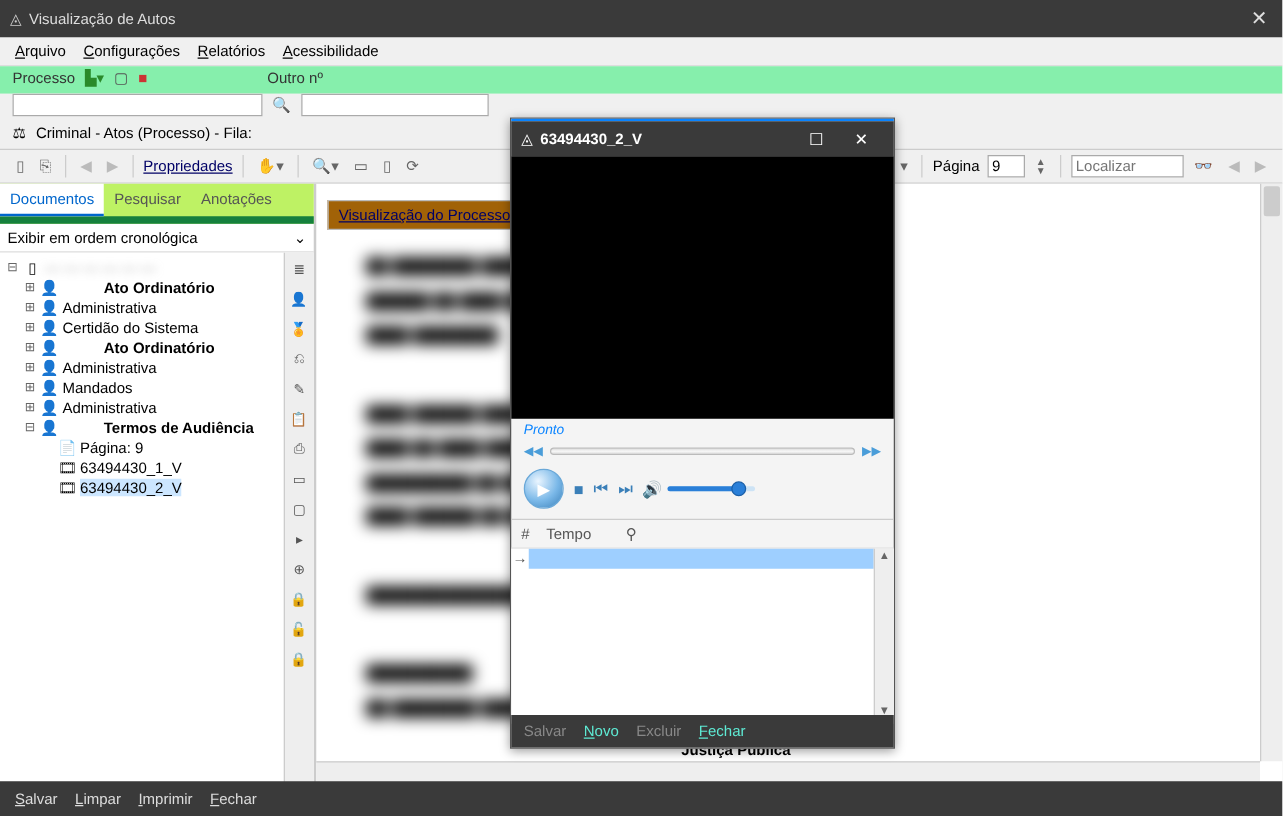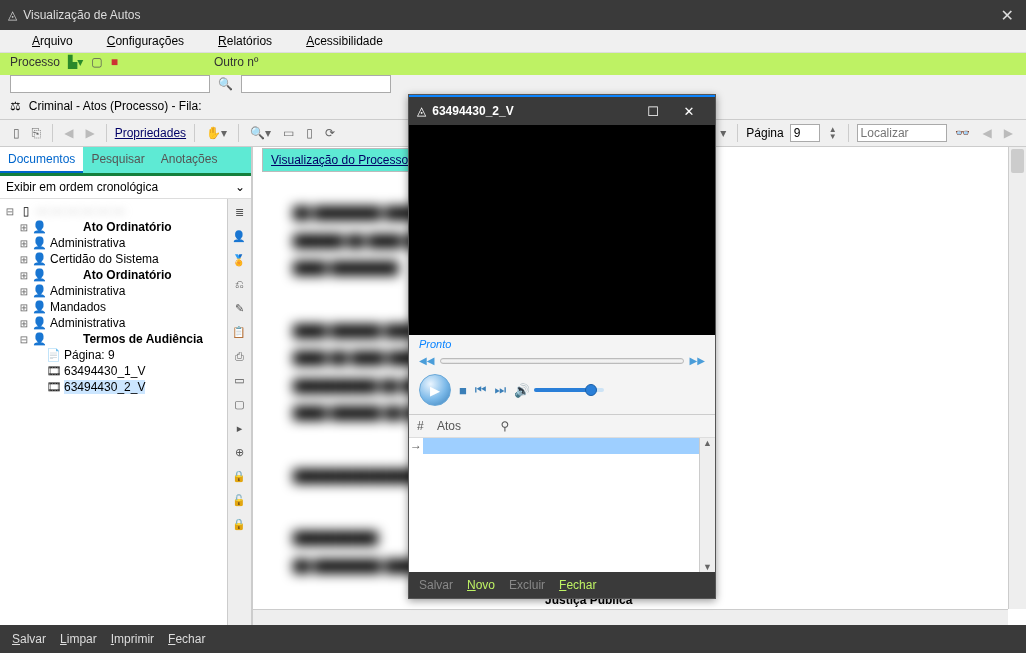--- a/index.html
+++ b/index.html
@@ -2,53 +2,53 @@
 <html><head>
 <meta charset="utf-8">
 <style>
 * { box-sizing: border-box; margin: 0; padding: 0; font-family: "Segoe UI", Tahoma, sans-serif; font-size: 12px; }
 body { background: #f0f0f0; width: 1026px; height: 653px; overflow: hidden; position: relative; }
 .titlebar { background: #3a3a3a; color: #ddd; height: 30px; display: flex; align-items: center; padding: 0 8px; }
 .titlebar .icon { margin-right: 6px; color: #ccc; }
 .titlebar .title { flex: 1; }
 .titlebar .close { font-size: 16px; cursor: pointer; padding: 0 4px; }
 .menubar { background: #f0f0f0; padding: 4px 12px; display: flex; gap: 14px; align-items: center; border-bottom: 1px solid #ddd; }
-.menubar span { cursor: pointer; margin-left: 20px; }
+.menubar span { cursor: pointer; }
 .menubar span u { text-decoration: underline; }
-.row2 { background: #bef264; padding: 2px 10px 6px 10px; display: flex; align-items: center; gap: 8px; }
+.row2 { background: #86efac; padding: 2px 10px 6px 10px; display: flex; align-items: center; gap: 8px; }
 .row2 .lbl { color: #333; }
 .row3 { background: #f0f0f0; padding: 0px 10px 6px 10px; display: flex; align-items: center; gap: 8px; }
 .row3 input { border: 1px solid #aaa; height: 18px; padding: 0 3px; }
 .toolbar2 { background: #f0f0f0; border-top: 1px solid #ccc; border-bottom: 1px solid #ccc; padding: 4px 10px; display: flex; align-items: center; gap: 6px; }
 .toolbar2 .tbtn { padding: 2px 3px; cursor: pointer; color: #666; }
 .toolbar2 .sep { width:1px; height:18px; background:#ccc; margin:0 2px; }
 .toolbar2 .link { color: #006; text-decoration: underline; cursor: pointer; }
 .toolbar2 input { border: 1px solid #aaa; height: 18px; padding: 0 3px; }
 .main { display: flex; height: 480px; }
 .leftpanel { width: 252px; background: #fff; border-right: 1px solid #ccc; display: flex; flex-direction: column; }
-.tabs { display: flex; background: #5eead4; border-bottom: 3px solid #15803d; }
+.tabs { display: flex; background: #bef264; border-bottom: 6px solid #15803d; }
 .tab { padding: 5px 8px; cursor: pointer; color: #555; }
 .tab.active { color: #0066cc; background: #fff; border-bottom: 2px solid #0066cc; }
 .ordbar { display: flex; align-items: center; padding: 4px 6px; border-bottom: 1px solid #ddd; }
 .ordbar .sel { flex:1; border: none; background: #fff; }
 .treewrap { flex:1; display: flex; overflow: hidden; }
 .tree { flex:1; padding: 4px 4px; overflow: auto; font-size: 12px; }
 .tree .node { display: flex; align-items: center; padding: 1px 0; white-space: nowrap; }
 .tree .exp { width: 12px; text-align: center; color: #666; cursor: pointer; font-size: 10px; }
 .tree .ic { width: 16px; text-align: center; margin: 0 2px; }
 .tree .lbl { cursor: pointer; }
 .tree .bold { font-weight: bold; margin-left: 33px; }
 .tree .sel { background: #cce6ff; }
 .tree .ind1 { margin-left: 14px; }
 .tree .ind2 { margin-left: 28px; }
 .sidecol { width: 24px; background: #eee; border-left: 1px solid #ccc; display: flex; flex-direction: column; align-items: center; padding-top: 4px; gap: 6px; }
 .sidecol .sbtn { width: 18px; height: 18px; display: flex; align-items: center; justify-content: center; cursor: pointer; color: #555; font-size: 11px; }
 .checks { padding: 4px 6px; border-top: 1px solid #ccc; }
 .checks label { display: flex; align-items: center; gap: 4px; padding: 1px 0; }
-.proctab { position: absolute; left: 262px; top: 148px; background: #5eead4; border: 1px solid #bbb; padding: 4px 8px; color: #006; text-decoration: underline; cursor: pointer; z-index: 2; }
+.proctab { position: absolute; left: 262px; top: 160px; background: #a16207; border: 1px solid #bbb; padding: 4px 8px; color: #006; text-decoration: underline; cursor: pointer; z-index: 2; }
 .docarea { flex:1; background: #fff; position: relative; border-left: 1px solid #ccc; }
 .docarea .scroll-v { position:absolute; right:0; top:0; bottom:18px; width:18px; background:#eee; border-left:1px solid #ccc; }
 .docarea .scroll-v .thumb { position:absolute; top:2px; left:2px; right:2px; height:24px; background:#ccc; border-radius:2px; }
 .docarea .scroll-h { position:absolute; left:0; right:18px; bottom:0; height:18px; background:#eee; border-top:1px solid #ccc; }
 .docarea .doccontent { position:absolute; left:20px; right:30px; top:30px; bottom:30px; color:#000; filter: blur(6px); line-height: 1.8; font-family: serif; font-size: 16px; font-weight: bold; padding: 20px; }
 .docarea .docline { margin: 6px 0; }
 .docarea .autorline { position:absolute; bottom: 20px; left: 180px; right: 40px; font-family: serif; font-size: 15px; display:flex; gap: 80px; }
 .statusbar { position: absolute; left:0; right:0; bottom:0; height: 28px; background: #3a3a3a; color: #ddd; display: flex; align-items: center; padding: 0 12px; gap: 14px; }
 .statusbar span { cursor: pointer; }
 
@@ -74,21 +74,21 @@
 .mediawin .listhead .c2 { flex:1; }
 .mediawin .listhead .c3 { width: 60px; }
 .mediawin .listhead .c4 { width: 16px; text-align:center; cursor:pointer; }
 .mediawin .listbody { height: 140px; position:relative; background:#fff; }
 .mediawin .listbody .row { display:flex; }
 .mediawin .listbody .arrow { width: 14px; text-align:center; color:#555; }
 .mediawin .listbody .selrow { flex:1; height: 16px; background: #9ecfff; margin-right: 16px; }
 .mediawin .listbody .lscroll { position:absolute; right:0; top:0; bottom:0; width:16px; background:#eee; border-left:1px solid #ccc; }
 .mediawin .listbody .lscroll .arr { height:16px; text-align:center; font-size:9px; color:#666; cursor:pointer; }
 .mediawin .mbar { position:absolute; left:0; right:0; bottom:0; height: 26px; background: #3a3a3a; color:#bbb; display:flex; align-items:center; padding: 0 10px; gap: 14px; }
-.mediawin .mbar .on { color:#bef264; cursor:pointer; }
+.mediawin .mbar .on { color:#5eead4; cursor:pointer; }
 .mediawin .mbar .off { color:#888; }
 .blurred { filter: blur(4px); color:#888; }
 </style>
 </head>
 <body>
 
 <div class="titlebar">
   <span class="icon">◬</span>
   <span class="title">Visualização de Autos</span>
   <span class="close">✕</span>
@@ -301,21 +301,21 @@
     <div class="vol">
       <span class="cbtn">🔊</span>
       <div class="track">
         <div class="fill"></div>
           <div class="knob"></div>
       </div>
     </div>
   </div>
   <div class="listhead">
     <span class="c1">#</span>
-    <span class="c3">Atos</span>
+    <span class="c3">Tempo</span>
     <span class="c4">⚲</span>
   </div>
   <div class="listbody">
     <div class="row">
       <span class="arrow">→</span>
       <div class="selrow"></div>
     </div>
     <div class="lscroll">
       <div class="arr">▲</div>
       <div style="flex:1;"></div>

